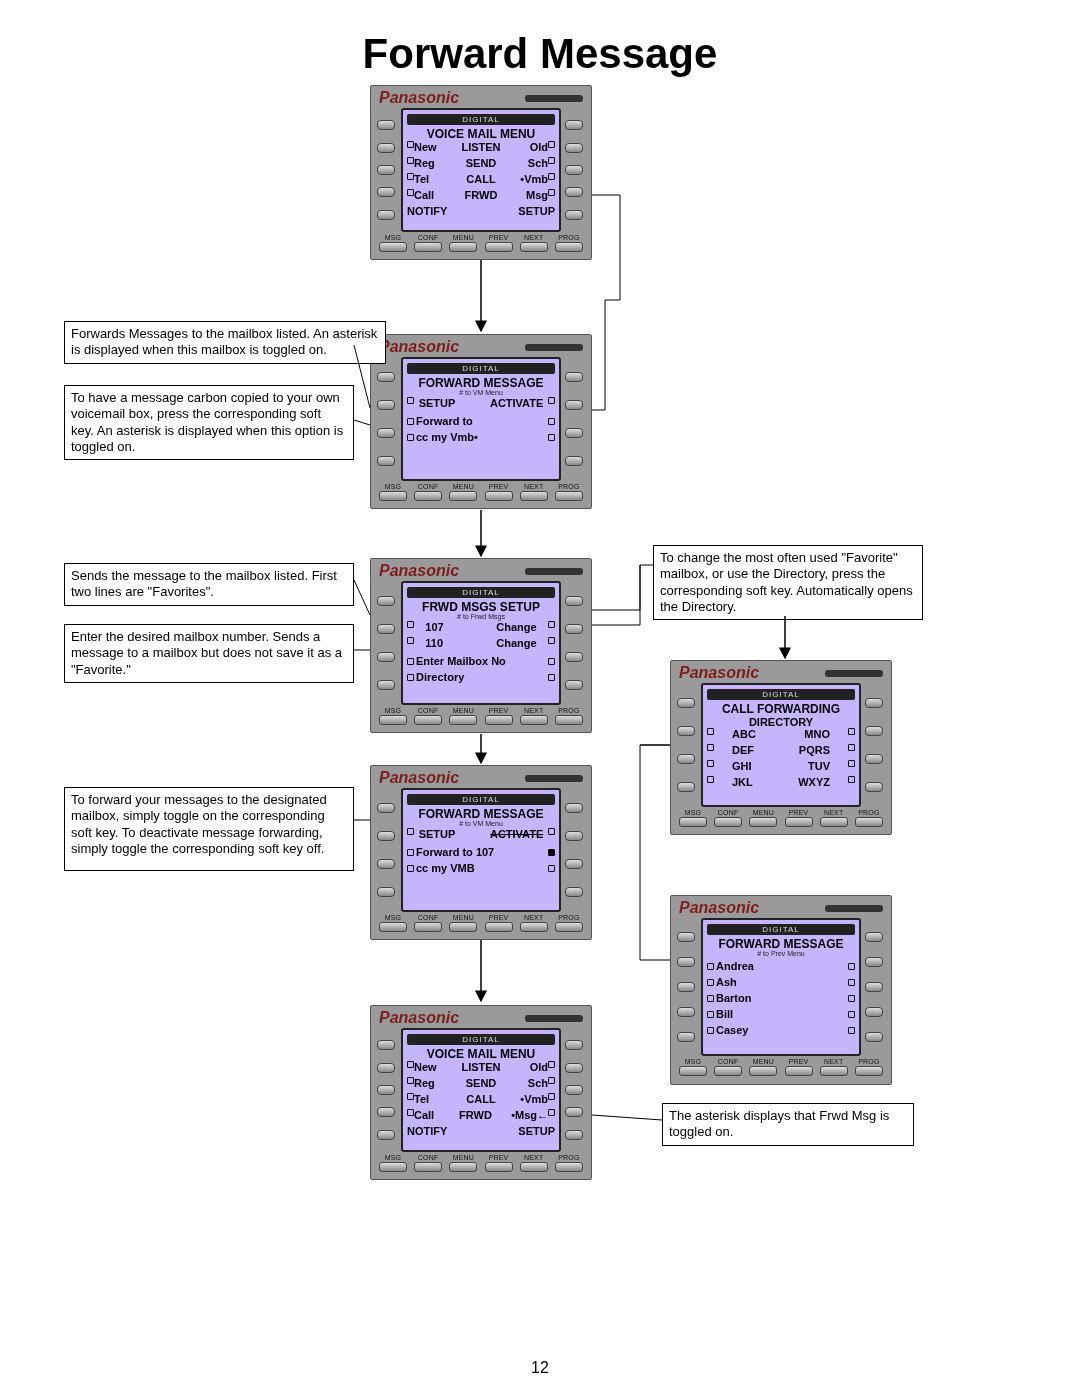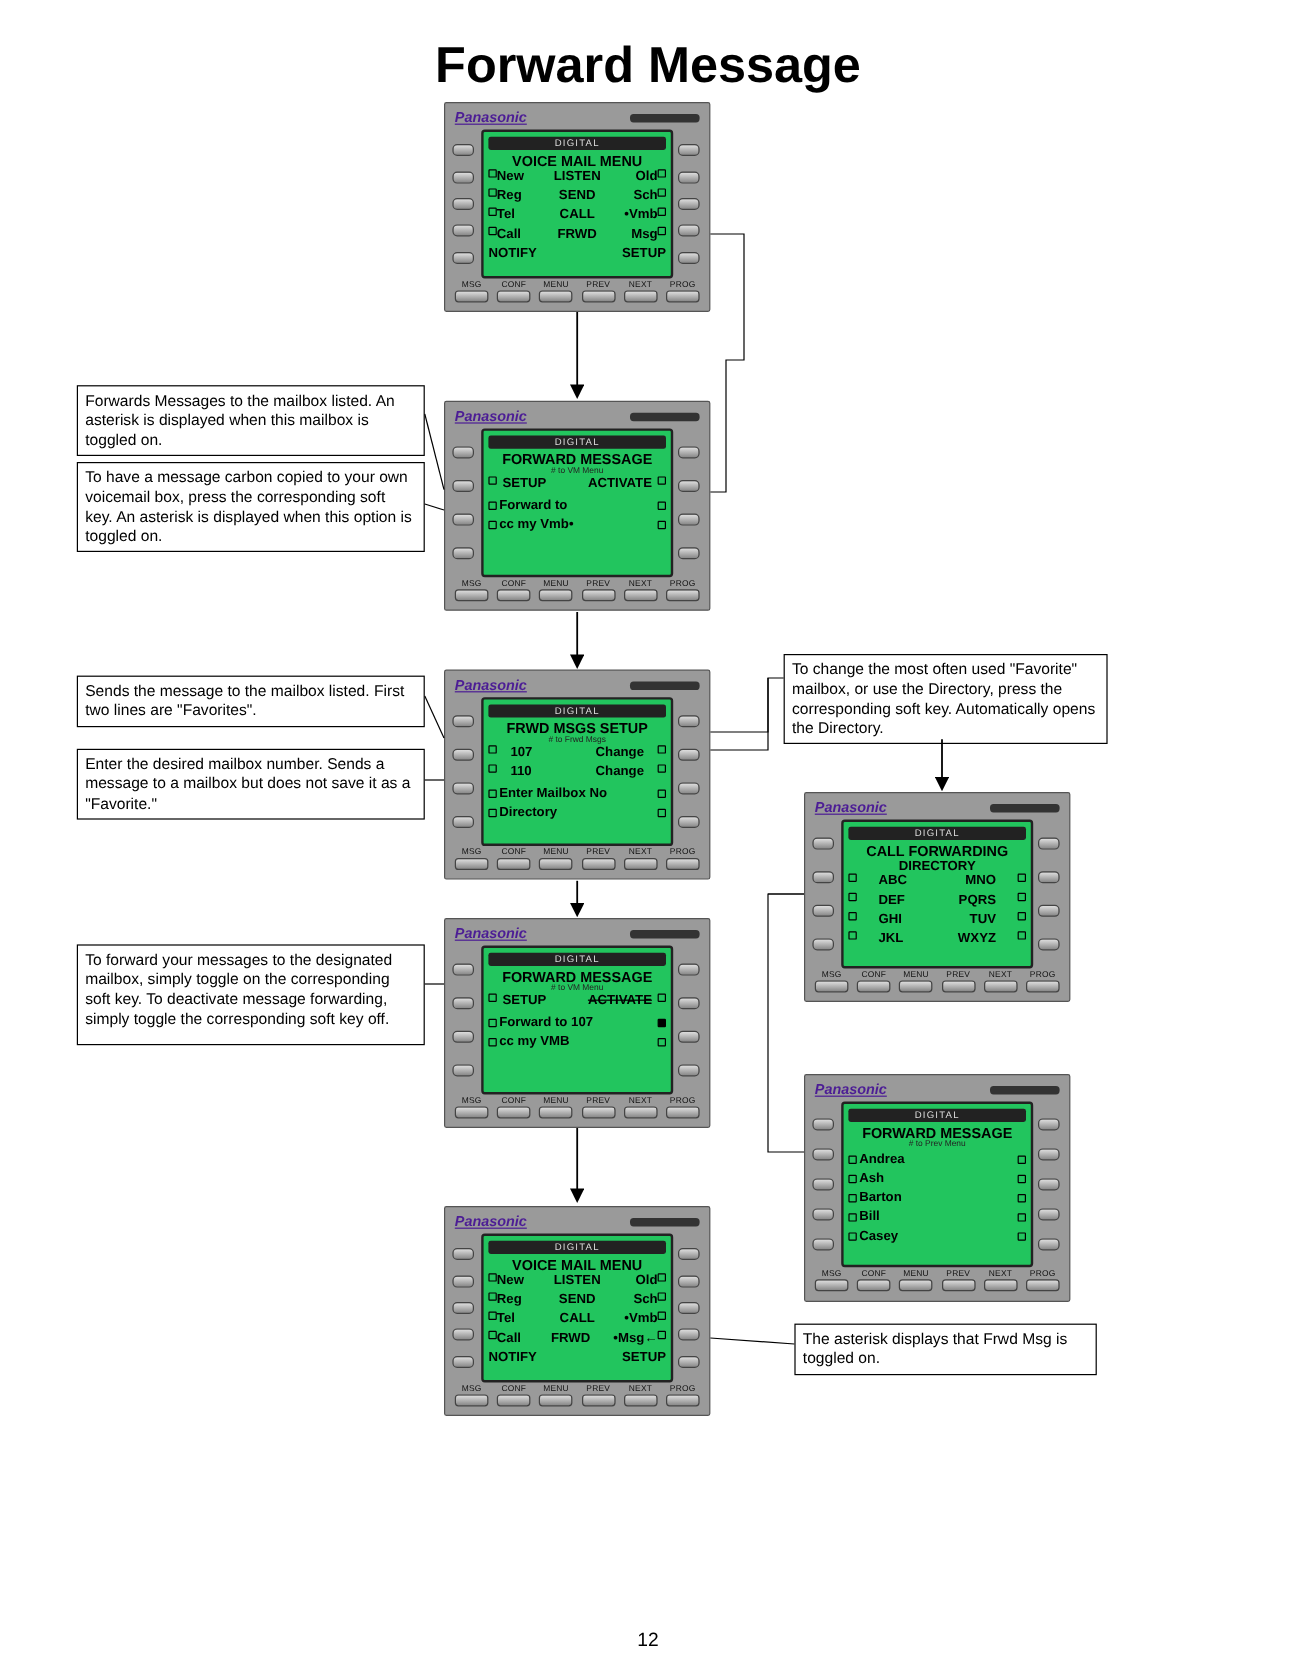--- a/index.html
+++ b/index.html
@@ -34,23 +34,22 @@
   .phone .brand {
     display: flex;
     justify-content: space-between;
     align-items: center;
     height: 16px;
     padding: 0 2px 2px 2px;
   }
   .phone .brand .bname {
     font-weight: bold;
     font-style: italic;
-    font-size: 12px;
-    color: #4c1d95;
-    text-decoration: underline;
+    font-size: 16px;
+    color: #7f1d1d;
   }
   .phone .brand .speaker {
     width: 58px;
     height: 7px;
     background: #333;
     border-radius: 3px;
   }
   .phone .mid {
     display: flex;
     align-items: stretch;
@@ -67,21 +66,21 @@
     width: 18px;
     height: 10px;
     background: linear-gradient(#ddd,#888);
     border: 1px solid #444;
     border-radius: 4px;
     box-sizing: border-box;
   }
   .phone .lcd {
     flex: 1;
     margin: 0 4px;
-    background: #22c55e;
+    background: #c4b5fd;
     border: 2px solid #222;
     border-radius: 3px;
     box-sizing: border-box;
     padding: 4px 4px 2px 4px;
     position: relative;
     overflow: hidden;
   }
   .lcd .topbar {
     background: #222;
     color: #ddd;
@@ -702,21 +701,21 @@
         <span class="lbl">NEXT</span>
         <div class="btn"></div>
       </div>
     <div class="bk">
         <span class="lbl">PROG</span>
         <div class="btn"></div>
       </div>
   </div>
 </div>
 
-<div class="callout" style="top:321px; left:64px; width:290px;">Forwards Messages to the mailbox  listed.  An asterisk is displayed when this mailbox is toggled on.</div>
+<div class="callout" style="top:321px; left:64px; width:322px;">Forwards Messages to the mailbox  listed.  An asterisk is displayed when this mailbox is toggled on.</div>
 <div class="callout" style="top:385px; left:64px; width:290px;">To have a message carbon copied to your own voicemail box, press the corresponding soft key.  An asterisk is displayed when this option is toggled on.</div>
 <div class="callout" style="top:563px; left:64px; width:290px;">Sends the message to the mailbox listed. First two lines are "Favorites".</div>
 <div class="callout" style="top:624px; left:64px; width:290px;">Enter the desired mailbox number.  Sends a message to a mailbox but does not save it as a "Favorite."</div>
 <div class="callout" style="top:787px; left:64px; width:290px; height:84px;">To forward your messages to the designated mailbox, simply toggle on the corresponding soft key.  To deactivate message forwarding, simply toggle the corresponding soft key off.</div>
 <div class="callout" style="top:545px; left:653px; width:270px;">To change the most often used "Favorite" mailbox, or use the Directory, press the corresponding soft key.  Automatically opens the Directory.</div>
 <div class="callout" style="top:1103px; left:662px; width:252px;">The asterisk displays that Frwd Msg is toggled on.</div>
 
 <svg class="connector" style="top:0;left:0" width="1080" height="1397">
   <defs>
     <marker id="ah" viewBox="0 0 10 10" refX="8" refY="5" markerWidth="8" markerHeight="8" orient="auto">

